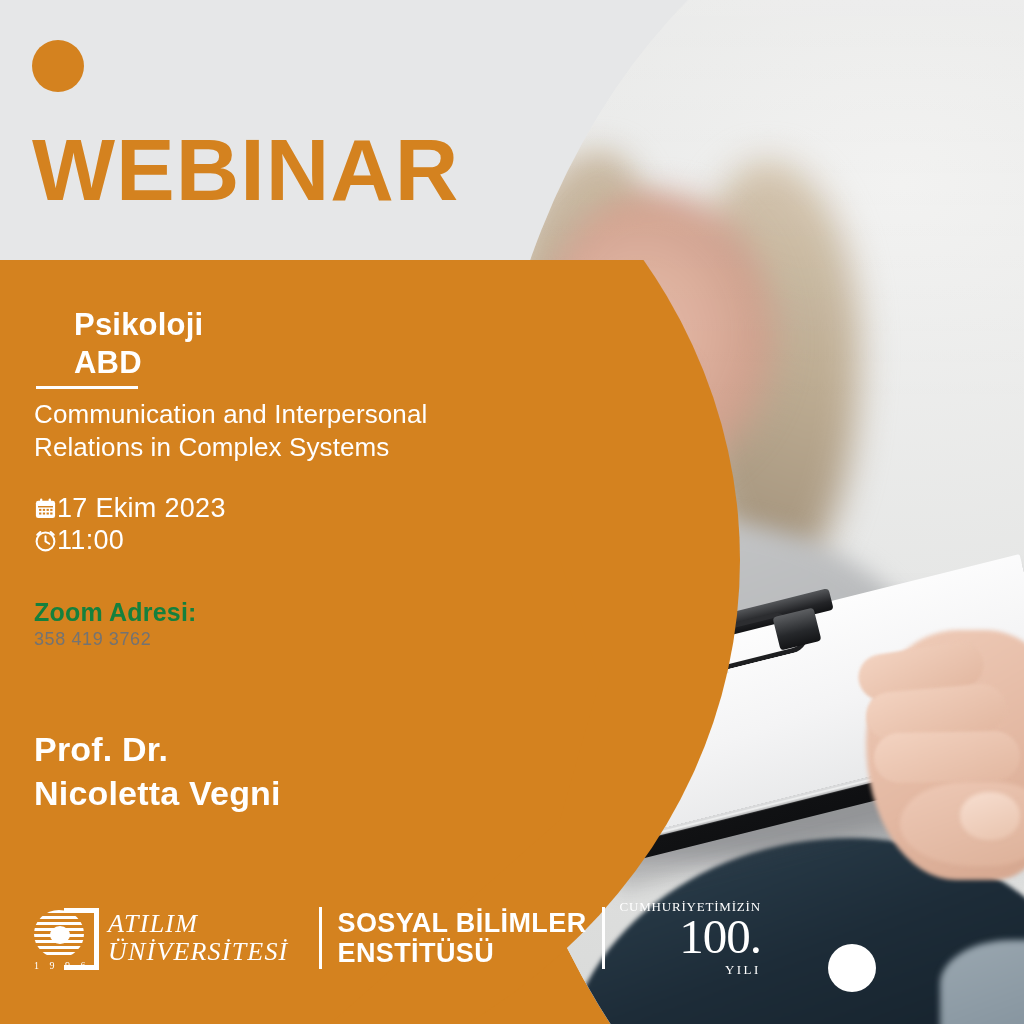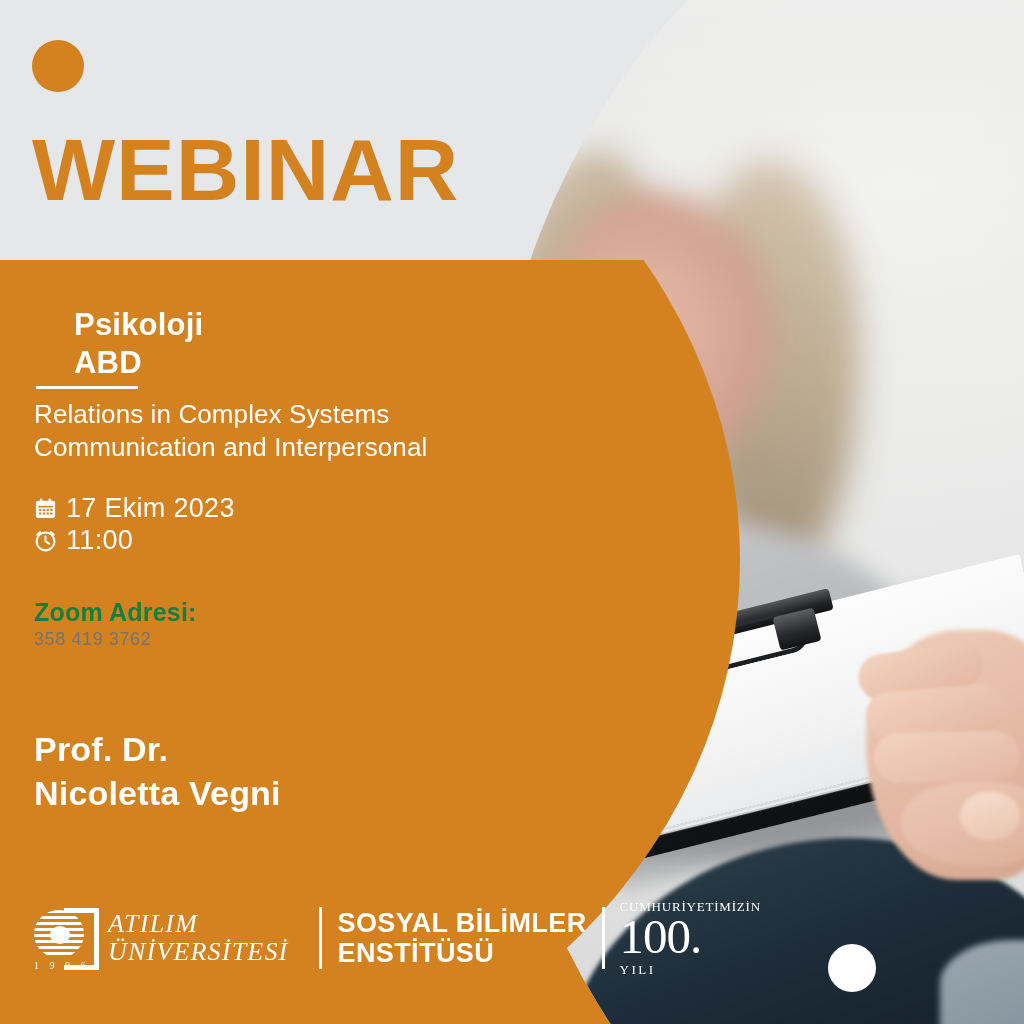--- a/index.html
+++ b/index.html
@@ -222,21 +222,21 @@
   .rule{
     position:absolute;left:36px;top:386px;width:102px;height:3px;background:#fff;
   }
   .subtitle{
     top:398px;width:520px;
     font-size:26px;font-weight:400;color:#fff;line-height:1.28;
     letter-spacing:.1px;
   }
 
   .meta{top:492px;}
-  .meta-row{display:flex;align-items:center;gap:9px;height:32px;}
+  .meta-row{display:flex;align-items:center;height:32px;}
   .meta-row .mtext{font-size:27px;color:#fff;font-weight:400;letter-spacing:.3px;}
   .ico{width:23px;height:23px;flex:0 0 23px;display:block;}
 
   .zoom-block{top:598px;}
   .zoom-label{font-size:25px;font-weight:700;color:#15803d;letter-spacing:.2px;}
   .zoom-num{font-size:18px;font-weight:400;color:#737373;letter-spacing:.6px;margin-top:2px;}
 
   .speaker{
     top:728px;
     font-size:34px;font-weight:700;color:#fff;line-height:1.28;letter-spacing:.2px;
@@ -269,21 +269,21 @@
     font-family:"Liberation Serif",serif;
     color:#fff;font-size:26px;line-height:1.08;letter-spacing:1.2px;
     margin-right:16px;
     font-style:italic;
   }
   .vbar{width:3px;height:62px;background:#fff;margin:0 15px;}
   .inst{
     color:#fff;font-weight:700;font-size:27px;line-height:1.12;letter-spacing:.4px;
   }
   .cent{
-    text-align:left;color:#fff;font-family:"Liberation Serif",serif;
+    text-align:right;color:#fff;font-family:"Liberation Serif",serif;
     line-height:1;
   }
   .cent-top{font-size:13px;letter-spacing:.8px;}
   .cent-num{font-size:49px;line-height:.95;margin-top:1px;letter-spacing:-1px;}
   .cent-bot{font-size:13px;letter-spacing:2.5px;margin-top:2px;}
 
   .white-dot{
     position:absolute;left:828px;top:944px;width:48px;height:48px;
     border-radius:50%;background:#fff;
   }
@@ -337,22 +337,22 @@
   <div class="dot"></div>
   <div class="webinar">WEBINAR</div>
 
   <div class="txt dept">
     <div>Psikoloji</div>
     <div>ABD</div>
   </div>
   <div class="rule"></div>
 
   <div class="txt subtitle">
+    <div>Communication and Interpersonal</div>
     <div>Relations in Complex Systems</div>
-    <div>Communication and Interpersonal</div>
   </div>
 
   <div class="txt meta">
     <div class="meta-row">
       <svg class="ico" viewBox="0 0 24 24">
         <rect x="2" y="4" width="20" height="18" rx="2.5" fill="#fff"></rect>
         <rect x="6.3" y="1.5" width="2.4" height="4.6" rx="1.2" fill="#fff"></rect>
         <rect x="15.3" y="1.5" width="2.4" height="4.6" rx="1.2" fill="#fff"></rect>
         <rect x="4.2" y="9.4" width="15.6" height="1.5" fill="#d4821f"></rect>
         <g fill="#d4821f">

